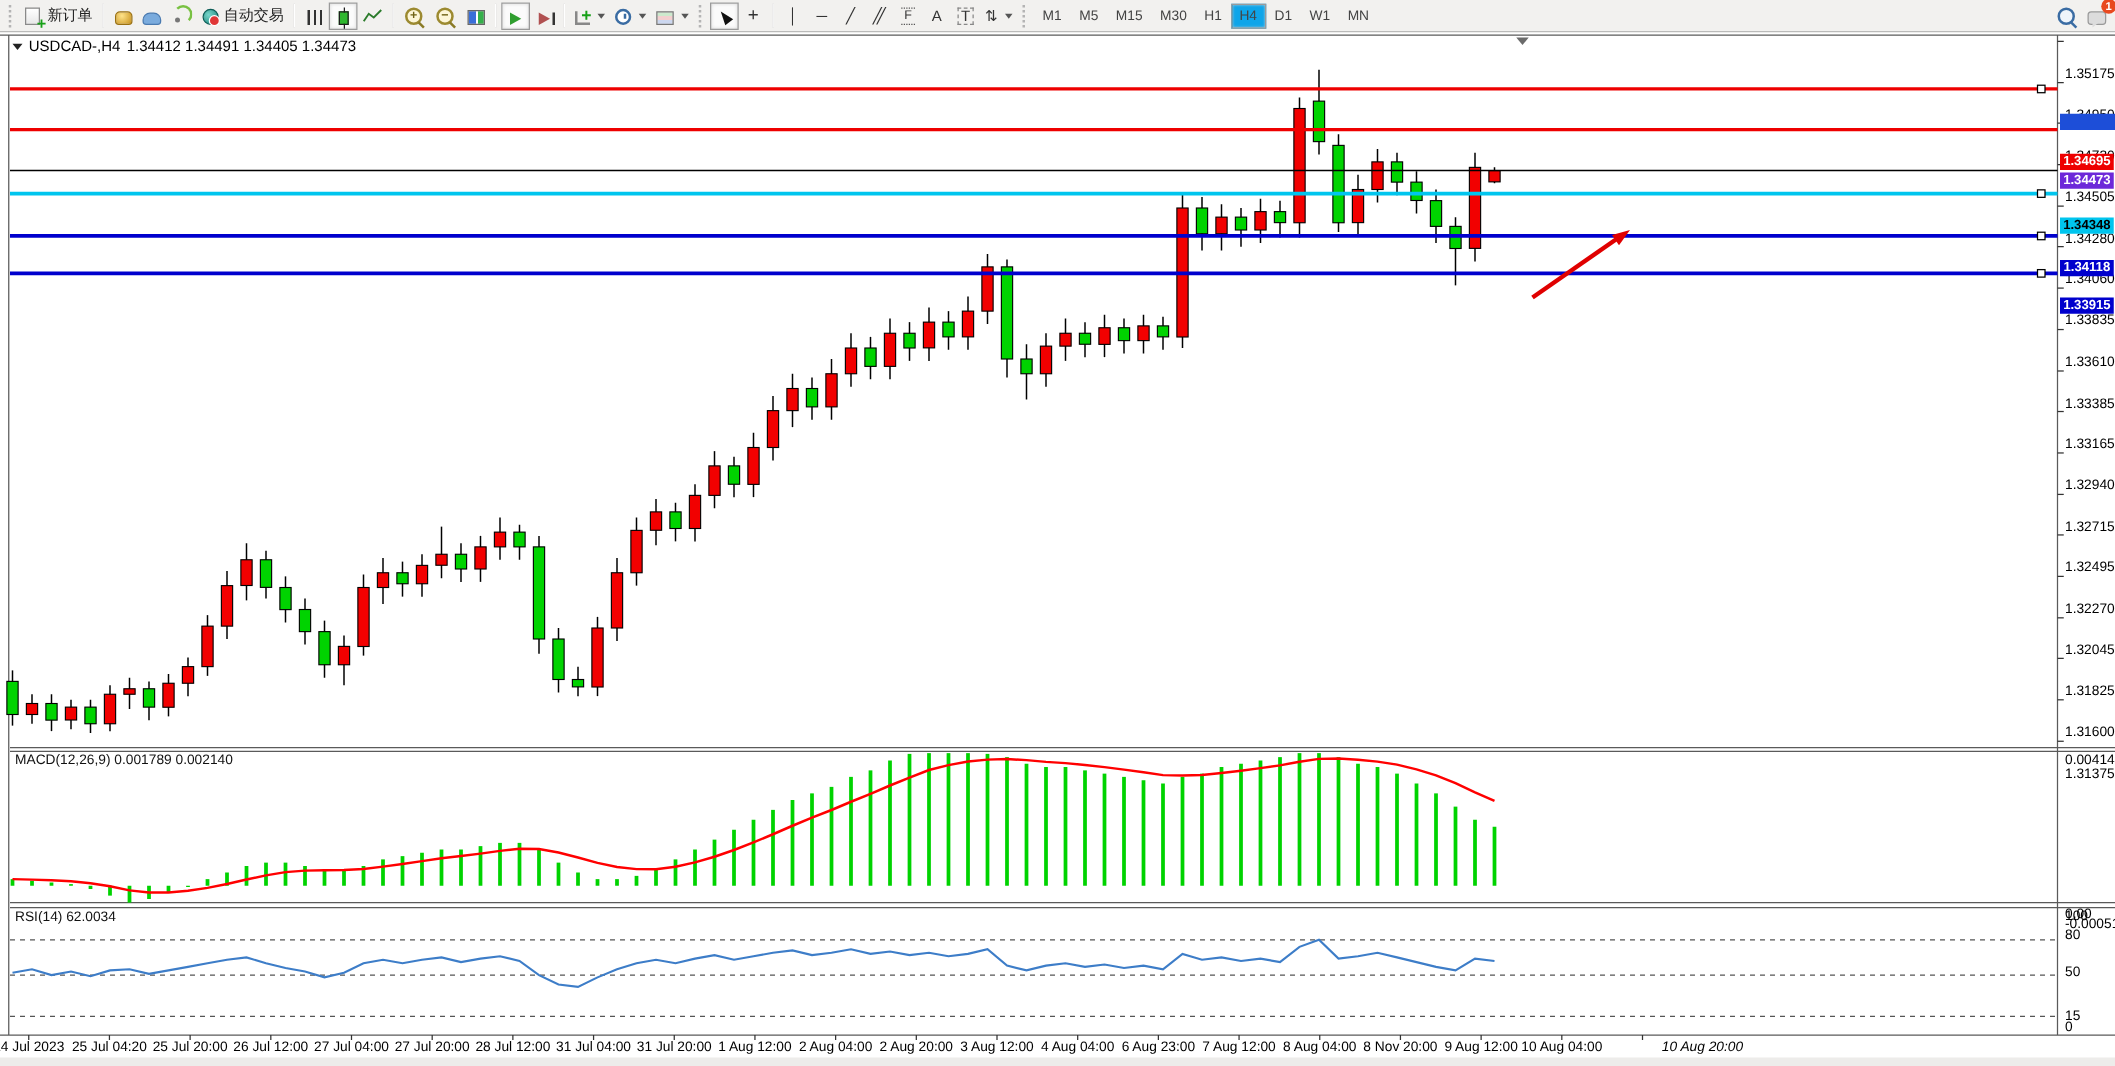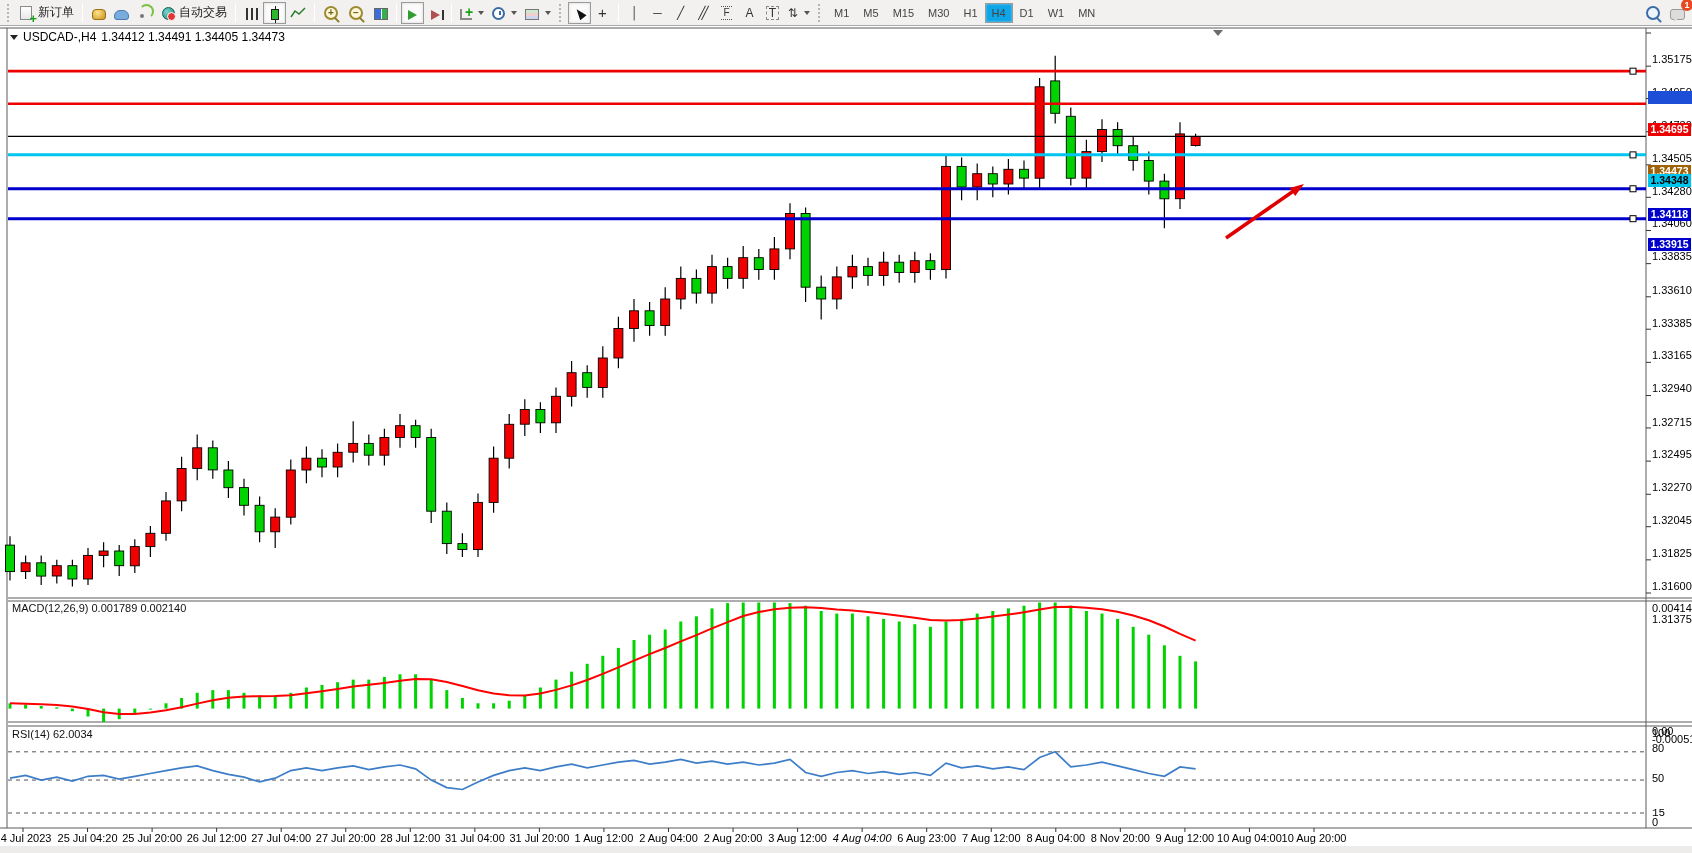--- a/index.html
+++ b/index.html
@@ -539,48 +539,48 @@
         <div class="tick" style="top: 356.372px;">1.32940</div>
         <div class="tick" style="top: 389.53px;">1.32715</div>
         <div class="tick" style="top: 421.952px;">1.32495</div>
         <div class="tick" style="top: 455.11px;">1.32270</div>
         <div class="tick" style="top: 488.268px;">1.32045</div>
         <div class="tick" style="top: 520.689px;">1.31825</div>
         <div class="tick" style="top: 553.848px;">1.31600</div>
         <div class="tick" style="top: 587.006px;">1.31375</div>
         <div class="tag" style="top: 64.6688px; background: #1d4ed8; color: rgb(255, 255, 255); padding-left: 48px;">1.34916</div>
         <div class="tag" style="top: 97.2376px; background: rgb(238, 0, 0); color: rgb(255, 255, 255);">1.34695</div>
-        <div class="tag" style="top: 139px; background: #a16207; color: rgb(255, 255, 255);">1.34473</div>
+        <div class="tag" style="top: 112px; background: #6d28d9; color: rgb(255, 255, 255);">1.34473</div>
         <div class="tag" style="top: 148.375px; background: rgb(0, 197, 238); color: rgb(0, 0, 0);">1.34348</div>
         <div class="tag" style="top: 182.27px; background: rgb(0, 0, 205); color: rgb(255, 255, 255);">1.34118</div>
         <div class="tag" style="top: 212.186px; background: rgb(0, 0, 205); color: rgb(255, 255, 255);">1.33915</div>
         <div class="tick" style="top: 576px;">0.004142</div>
         <div class="tick" style="top: 699px;">0.00</div>
         <div class="tick" style="top: 707px;">-0.000511</div>
         <div class="tick" style="top: 701px;">100</div>
         <div class="tick" style="top: 716px;">80</div>
         <div class="tick" style="top: 746px;">50</div>
-        <div class="tick" style="top: 781px; font-family: Liberation Mono, monospace;">15</div>
+        <div class="tick" style="top: 781px;">15</div>
         <div class="tick" style="top: 790px;">0</div>
         <div class="tlab" style="left: -23px; top: 806px;">24 Jul 2023</div>
         <div class="tlab" style="left: 41.55px; top: 806px;">25 Jul 04:20</div>
         <div class="tlab" style="left: 106.1px; top: 806px;">25 Jul 20:00</div>
         <div class="tlab" style="left: 170.65px; top: 806px;">26 Jul 12:00</div>
         <div class="tlab" style="left: 235.2px; top: 806px;">27 Jul 04:00</div>
         <div class="tlab" style="left: 299.75px; top: 806px;">27 Jul 20:00</div>
         <div class="tlab" style="left: 364.3px; top: 806px;">28 Jul 12:00</div>
         <div class="tlab" style="left: 428.85px; top: 806px;">31 Jul 04:00</div>
         <div class="tlab" style="left: 493.4px; top: 806px;">31 Jul 20:00</div>
         <div class="tlab" style="left: 557.95px; top: 806px;">1 Aug 12:00</div>
         <div class="tlab" style="left: 622.5px; top: 806px;">2 Aug 04:00</div>
         <div class="tlab" style="left: 687.05px; top: 806px;">2 Aug 20:00</div>
         <div class="tlab" style="left: 751.6px; top: 806px;">3 Aug 12:00</div>
-        <div class="tlab" style="left: 816.15px; top: 806px; font-style: italic;">4 Aug 04:00</div>
+        <div class="tlab" style="left: 816.15px; top: 806px;">4 Aug 04:00</div>
         <div class="tlab" style="left: 880.7px; top: 806px;">6 Aug 23:00</div>
         <div class="tlab" style="left: 945.25px; top: 806px;">7 Aug 12:00</div>
         <div class="tlab" style="left: 1009.8px; top: 806px;">8 Aug 04:00</div>
         <div class="tlab" style="left: 1074.35px; top: 806px;">8 Nov 20:00</div>
         <div class="tlab" style="left: 1138.9px; top: 806px;">9 Aug 12:00</div>
         <div class="tlab" style="left: 1203.45px; top: 806px;">10 Aug 04:00</div>
-        <div class="tlab" style="left: 1268px; top: 806px;">10 Aug 20:00</div>
+        <div class="tlab" style="left: 1316px; top: 806px; font-style: italic;">10 Aug 20:00</div>
       </div>
   </div>
 </div>
 
 </body></html>

